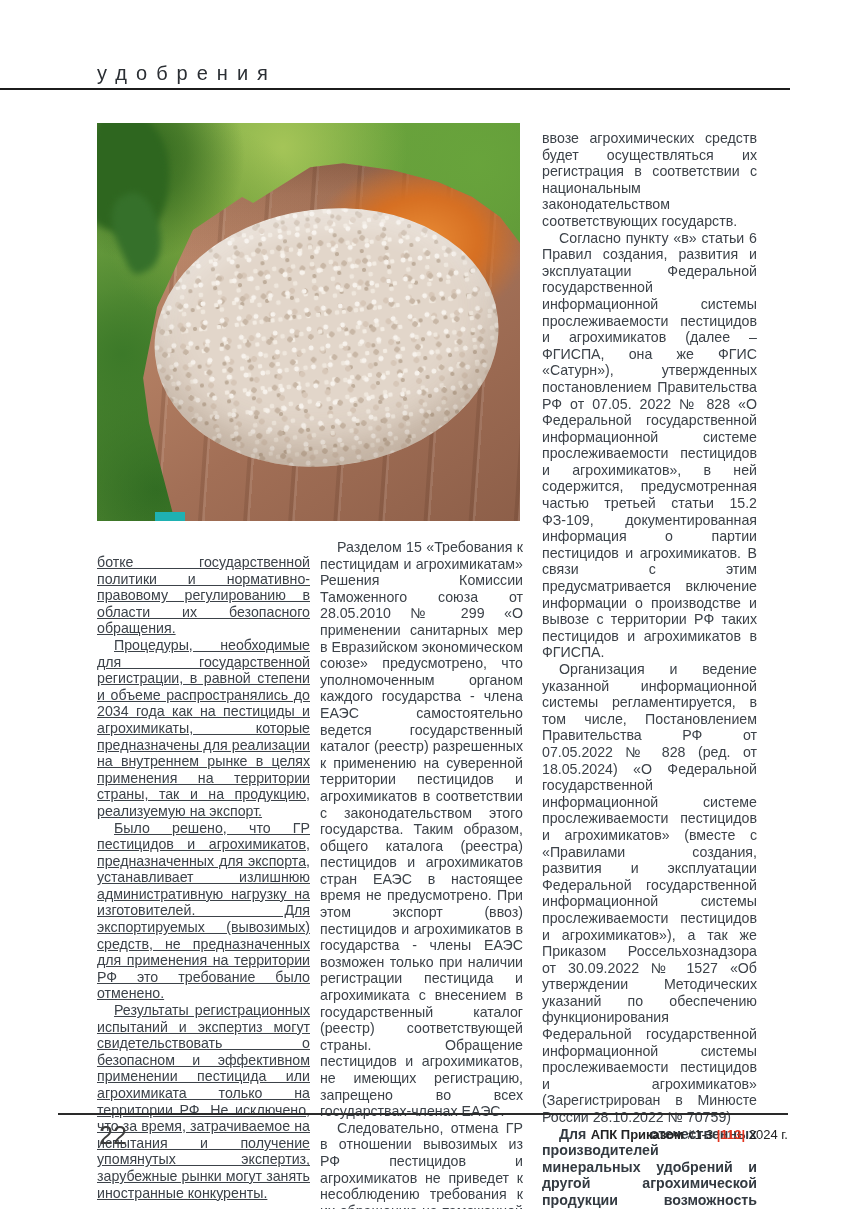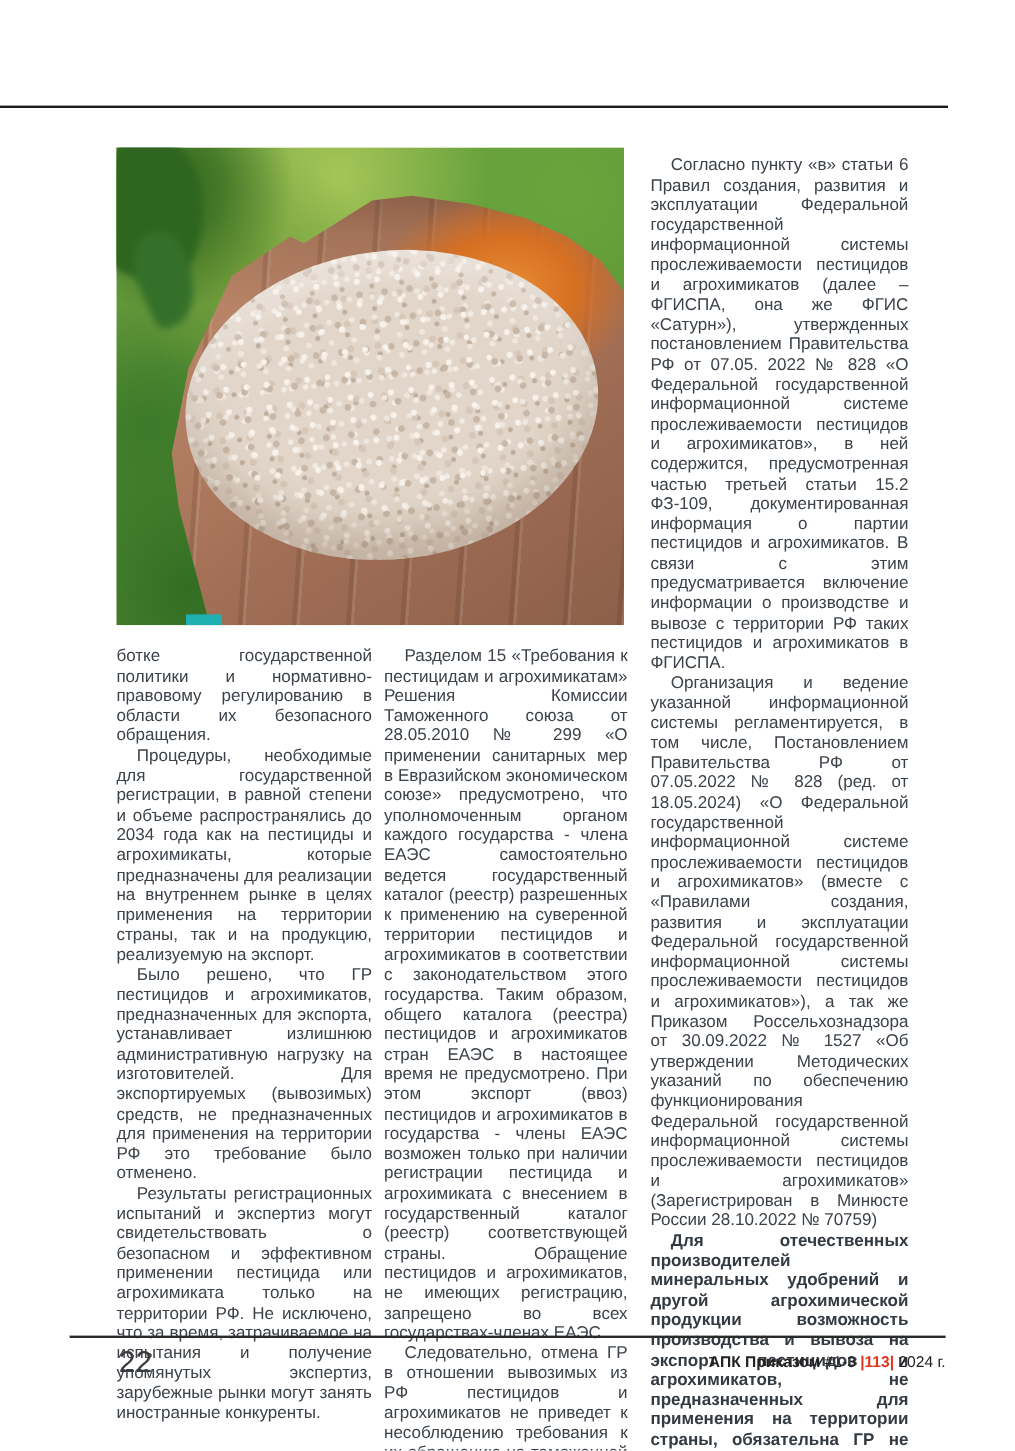--- a/index.html
+++ b/index.html
@@ -71,41 +71,42 @@
     position:absolute;left:58px;bottom:0;width:30px;height:9px;background:#1fb1b2;
   }
   
   .col{
     position:absolute;text-align:justify;color:#3c4249;
     font-size:14.2px;line-height:16.6px;
   }
   .col p{margin:0;}
   .col p.indent{text-indent:17px;}
   .col p.bold{font-weight:bold;color:#333a41;}
-  .col-left{left:97px;top:539px;width:213px;}
+  .col-left{left:97px;top:554px;width:213px;text-decoration:underline;}
   .col-mid{left:320px;top:539px;width:203px;}
   .col-right{left:542px;top:130px;width:215px;}
   
   .footer-rule{
     position:absolute;left:58px;top:1113px;width:730px;height:2px;background:#2a2a2a;
   }
   .page-number{
     position:absolute;left:99px;top:1121px;font-size:25px;color:#3c3c3c;
   }
   .journal-credit{
     position:absolute;right:58px;top:1127px;font-size:13px;color:#222;white-space:nowrap;
   }
   .journal-credit .jname{font-weight:bold;}
   .journal-credit .jnum{color:#e2341f;font-weight:bold;}
 </style>
 </head>
 <body>
 
 <div class="page">
 
+  <div class="section-label">удобрения</div>
   <div class="header-rule"></div>
 
   <div class="photo">
     <div class="photo-bg"></div>
     <div class="leaf l1"></div>
     <div class="leaf l2"></div>
     <div class="bag">
       <div class="bag-paper"></div>
       <div class="bag-rim-shadow"></div>
       <div class="orange-glow"></div>
@@ -120,20 +121,21 @@
     <p class="indent">Было решено, что ГР пестицидов и агрохимикатов, предназначенных для экспорта, устанавливает излишнюю административную нагрузку на изготовителей. Для экспортируемых (вывозимых) средств, не предназначенных для применения на территории РФ это требование было отменено.</p>
     <p class="indent">Результаты регистрационных испытаний и экспертиз могут свидетельствовать о безопасном и эффективном применении пестицида или агрохимиката только на территории РФ. Не исключено, что за время, затрачиваемое на испытания и получение упомянутых экспертиз, зарубежные рынки могут занять иностранные конкуренты.</p>
   </div>
 
   <div class="col col-mid">
     <p class="indent">Разделом 15 «Требования к пестицидам и агрохимикатам» Решения Комиссии Таможенного союза от 28.05.2010 № 299 «О применении санитарных мер в Евразийском экономическом союзе» предусмотрено, что уполномоченным органом каждого государства - члена ЕАЭС самостоятельно ведется государственный каталог (реестр) разрешенных к применению на суверенной территории пестицидов и агрохимикатов в соответствии с законодательством этого государства. Таким образом, общего каталога (реестра) пестицидов и агрохимикатов стран ЕАЭС в настоящее время не предусмотрено. При этом экспорт (ввоз) пестицидов и агрохимикатов в государства - члены ЕАЭС возможен только при наличии регистрации пестицида и агрохимиката с внесением в государственный каталог (реестр) соответствующей страны. Обращение пестицидов и агрохимикатов, не имеющих регистрацию, запрещено во всех государствах-членах ЕАЭС.</p>
     <p class="indent">Следовательно, отмена ГР в отношении вывозимых из РФ пестицидов и агрохимикатов не приведет к несоблюдению требования к их обращению на таможенной территории государств-членов ЕАЭС. При</p>
   </div>
 
   <div class="col col-right">
+    <p>ввозе агрохимических средств будет осуществляться их регистрация в соответствии с национальным законодательством соответствующих государств.</p>
     <p class="indent">Согласно пункту «в» статьи 6 Правил создания, развития и эксплуатации Федеральной государственной информационной системы прослеживаемости пестицидов и агрохимикатов (далее – ФГИСПА, она же ФГИС «Сатурн»), утвержденных постановлением Правительства РФ от 07.05. 2022 № 828 «О Федеральной государственной информационной системе прослеживаемости пестицидов и агрохимикатов», в ней содержится, предусмотренная частью третьей статьи 15.2 ФЗ-109, документированная информация о партии пестицидов и агрохимикатов. В связи с этим предусматривается включение информации о производстве и вывозе с территории РФ таких пестицидов и агрохимикатов в ФГИСПА.</p>
     <p class="indent">Организация и ведение указанной информационной системы регламентируется, в том числе, Постановлением Правительства РФ от 07.05.2022 № 828 (ред. от 18.05.2024) «О Федеральной государственной информационной системе прослеживаемости пестицидов и агрохимикатов» (вместе с «Правилами создания, развития и эксплуатации Федеральной государственной информационной системы прослеживаемости пестицидов и агрохимикатов»), а так же Приказом Россельхознадзора от 30.09.2022 № 1527 «Об утверждении Методических указаний по обеспечению функционирования Федеральной государственной информационной системы прослеживаемости пестицидов и агрохимикатов» (Зарегистрирован в Минюсте России 28.10.2022 № 70759)</p>
     <p class="indent bold">Для отечественных производителей минеральных удобрений и другой агрохимической продукции возможность производства и вывоза на экспорт пестицидов и агрохимикатов, не предназначенных для применения на территории страны, обязательна ГР не предусмотрена.</p>
   </div>
 
   <div class="footer-rule"></div>
   <div class="page-number">22</div>
   <div class="journal-credit">
     <span class="jname">АПК Приказом</span>
     <span>#1-3</span>

